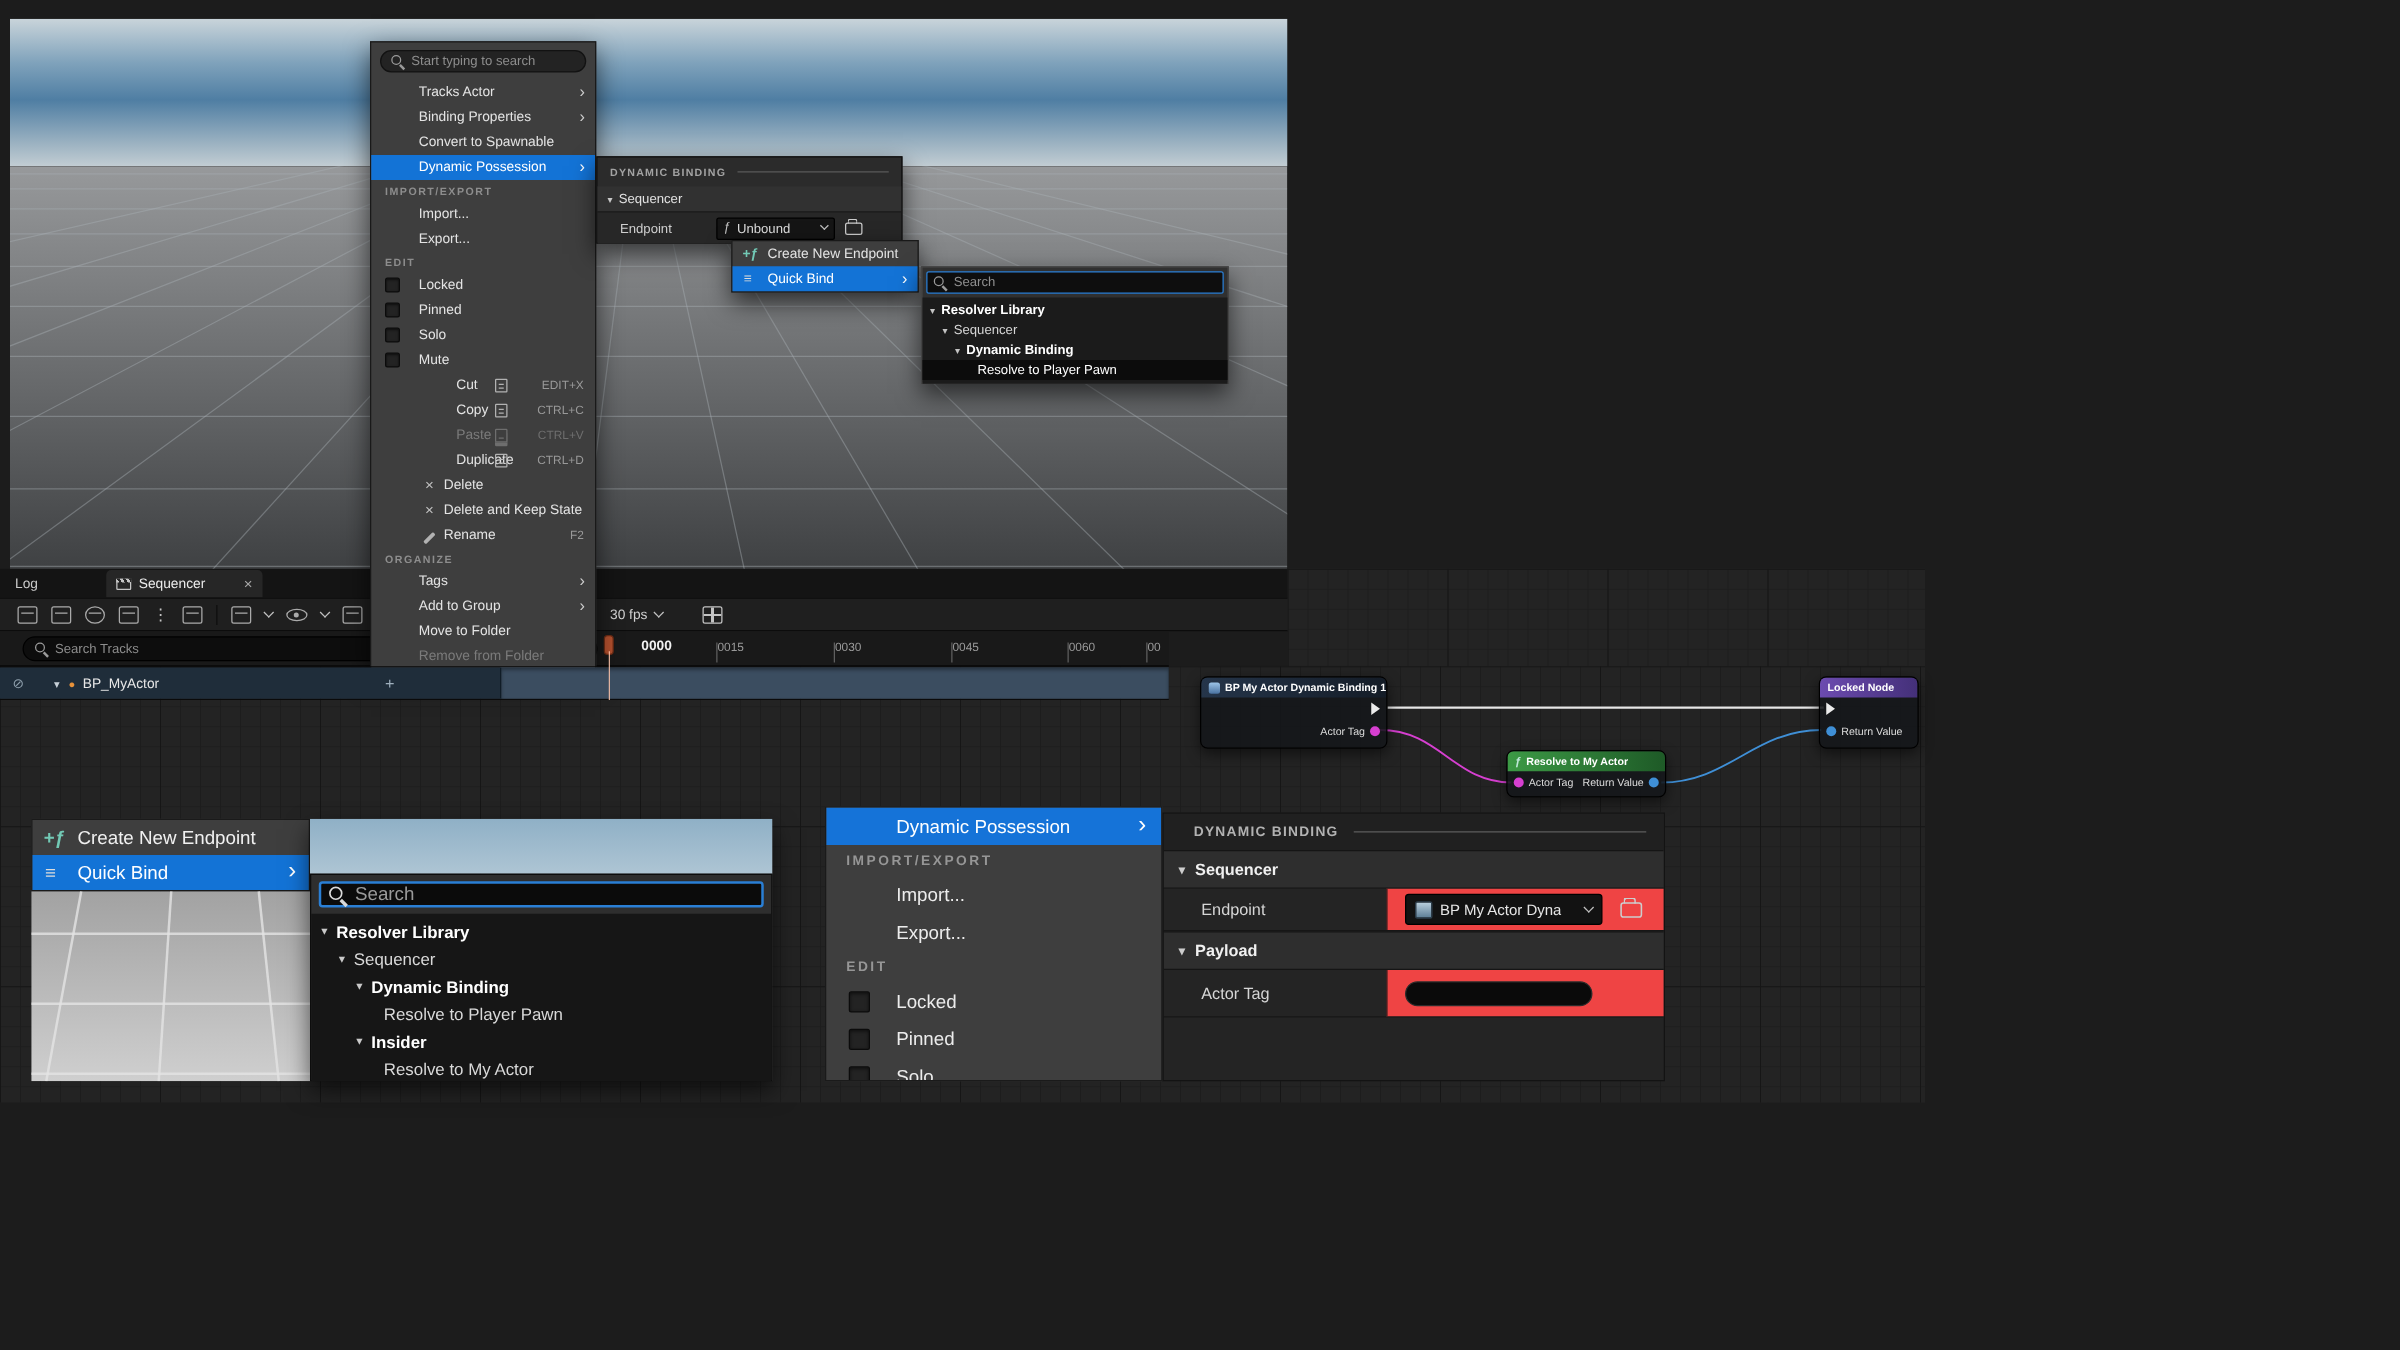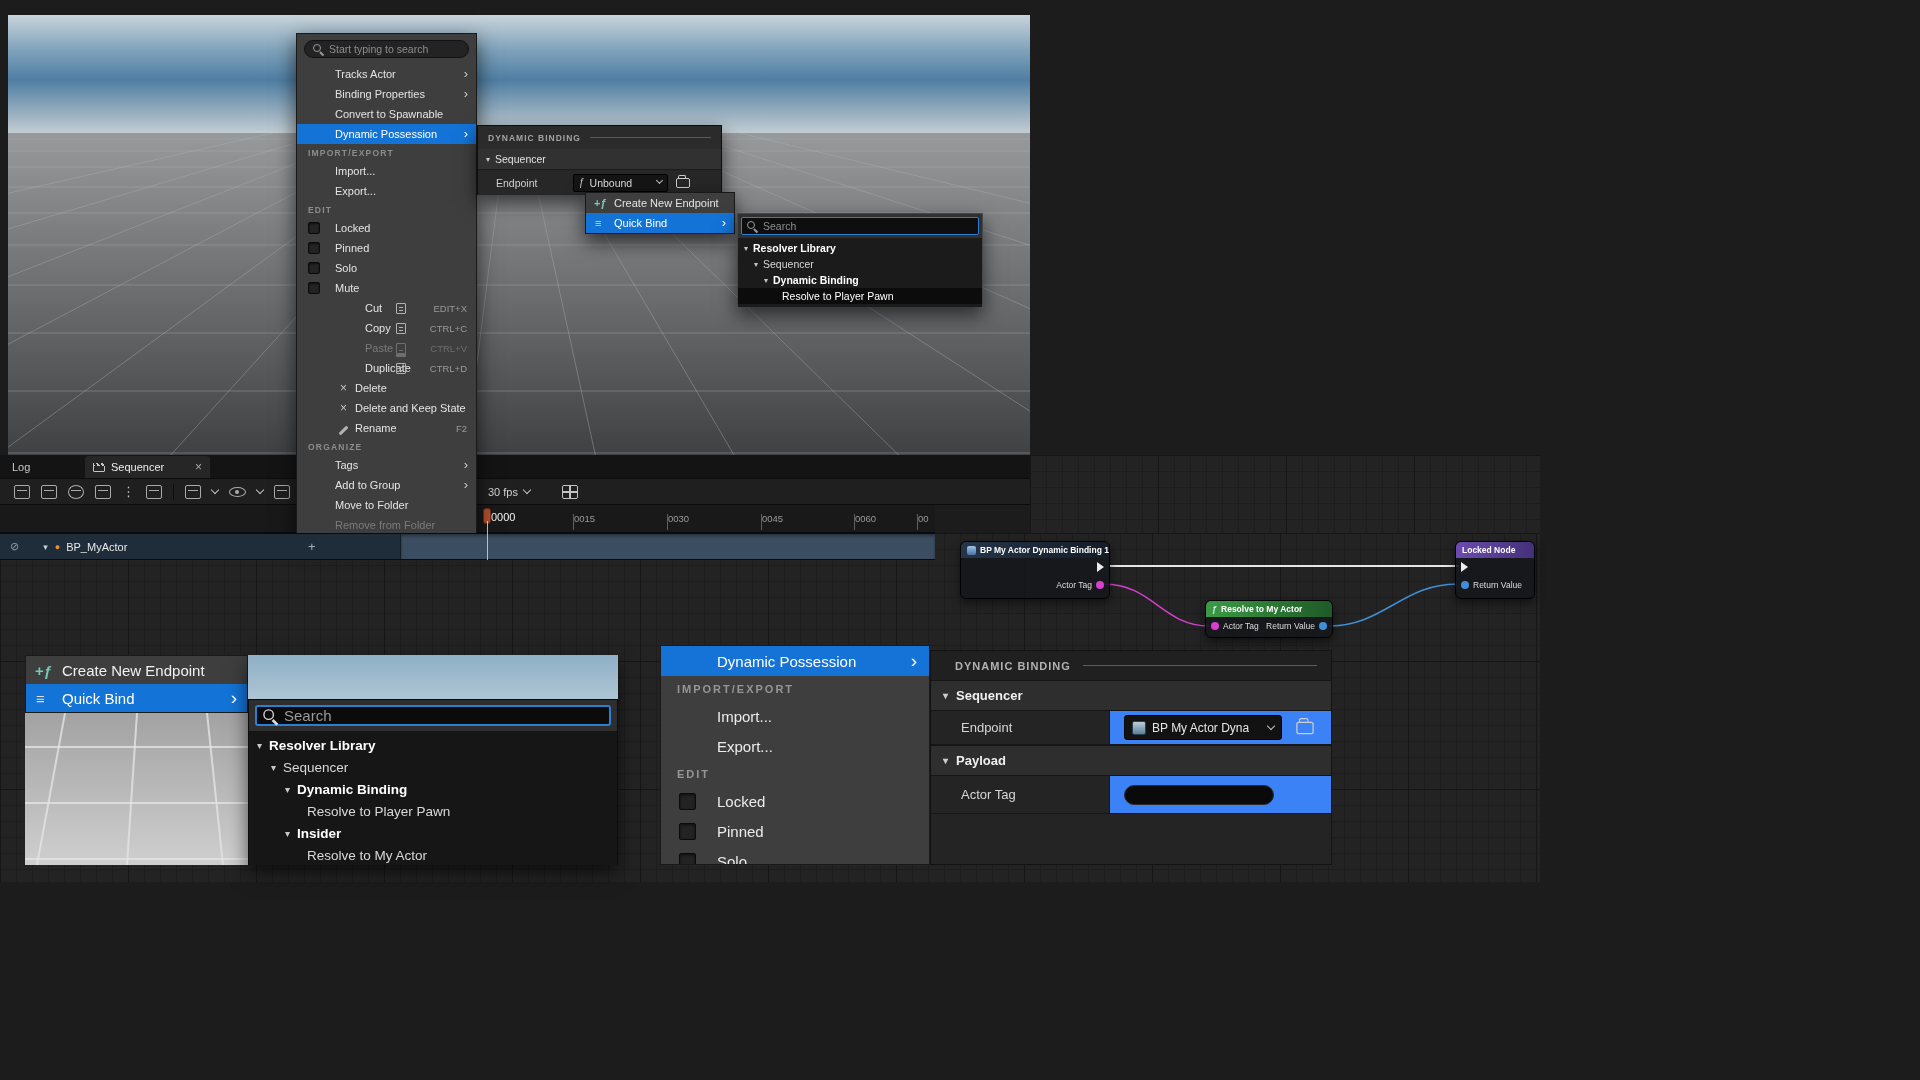--- a/index.html
+++ b/index.html
@@ -63,21 +63,21 @@
   .eye-ico{width:17px;height:10px;border:1.5px solid #c3c3c3;border-radius:50%;position:relative;opacity:.85}
   .eye-ico::after{content:"";position:absolute;left:5px;top:2px;width:4px;height:4px;border-radius:50%;background:#c3c3c3}
   .kebab{color:#c3c3c3;font-size:13px;line-height:1}
   .vsep{width:1px;height:16px;background:#0e0e0e}
   #fps-ctl{position:absolute;left:488px;display:flex;align-items:center;gap:6px;font-size:11px;color:#d2d2d2}
   #snap-ico{position:absolute;left:562px;width:16px;height:14px;border:1.5px solid #c3c3c3;border-radius:2px;
     background:linear-gradient(transparent 44%,#c3c3c3 44% 56%,transparent 56%),linear-gradient(90deg,transparent 44%,#c3c3c3 44% 56%,transparent 56%)}
   #seq-ruler{background:#191919;overflow:hidden;border-bottom:1px solid #0b0b0b}
   #track-search{position:absolute;left:18px;top:4px;width:460px;height:20px;padding:0 9px;font-size:10.5px;background:#0d0d0d;border:1px solid #000}
   #playhead-handle{position:absolute;left:483px;top:3px;width:8px;height:16px;background:#b3502e;border:1px solid #6e2c15;border-radius:3px}
-  #cur-frame{position:absolute;left:491px;top:6px;font-size:11px;font-weight:normal;color:#f2f2f2}
+  #cur-frame{position:absolute;left:513px;top:6px;font-size:11px;font-weight:bold;color:#f2f2f2}
   .tick{position:absolute;top:9px;height:16px;border-left:1px solid #5f5f5f;padding-left:0;font-size:9.5px;color:#9a9a9a;line-height:10px}
   #playhead-line{background:rgba(255,196,170,.85);z-index:4}
   #track-row{display:flex;border-top:1px solid #0a0a0a;border-bottom:1px solid #0a0a0a;z-index:3}
   #track-head{width:400px;background:#1f2d3a;display:flex;align-items:center;position:relative;color:#e8e8e8;font-size:11px}
   #track-lane{flex:1;background:#3b4d60;border-left:1px solid #101c26;box-shadow:inset 0 2px 3px rgba(0,0,0,.35)}
   .no-entry{margin-left:10px;color:#8fa0ad;font-size:11px}
   .tri{color:#c7d0d8;font-size:9px;margin-left:24px}
   .actor-dot{color:#e8923a;font-size:9px;margin-left:7px}
   #track-name{margin-left:6px}
   #track-add{position:absolute;left:308px;color:#9fb0bd;font-size:13px}
@@ -156,21 +156,21 @@
   .zchk{position:absolute;left:18px;width:17px;height:17px;background:#232323;border:1px solid #0b0b0b;border-radius:2px;box-shadow:inset 0 1px 3px rgba(0,0,0,.6)}
 
   
   #details{background:#242424;border:1px solid #131313;overflow:hidden}
   #dt-title{height:29px;display:flex;align-items:center;padding:0 14px 0 24px;font-size:11px;font-weight:bold;letter-spacing:1px;color:#b2b2b2;background:#202020}
   .hline2{flex:1;height:1px;background:#5c5c5c;margin-left:12px}
   .dt-sec{height:31px;display:flex;align-items:center;gap:8px;background:#2e2e2e;padding-left:12px;font-size:13px;font-weight:bold;color:#f0f0f0;border-top:1px solid #151515;border-bottom:1px solid #151515}
   .dtri{font-size:10px;color:#cdcdcd}
   .dt-row{display:flex;height:34px;background:#242424;border-bottom:1px solid #161616}
   .dt-label{width:178px;display:flex;align-items:center;padding-left:30px;font-size:13px;color:#d6d6d6}
-  .dt-value{flex:1;display:flex;align-items:center;border-left:1px solid #191919;padding-left:14px;background:#3b82f6}
+  .dt-value{flex:1;display:flex;align-items:center;border-left:1px solid #191919;padding-left:14px;background:#ef4444}
   .dt-dd{display:flex;align-items:center;gap:6px;width:158px;height:25px;background:#121212;border:1px solid #000;border-radius:3px;padding:0 7px;font-size:12px;color:#e6e6e6}
   .dt-dd .caret{margin-left:auto}
   .dd-text{overflow:hidden;text-overflow:clip;white-space:nowrap;max-width:105px}
   .bp-ico{width:14px;height:14px;border-radius:2px;background:linear-gradient(#b9cfdd,#5e7f97);border:1px solid #2c3e4c;flex:none}
   .browse-ico.big{transform:scale(1.25);margin-left:16px}
   .dt-chk{width:16px;height:16px;background:#0e0e0e;border:1px solid #5a5a5a;border-radius:2px}
   .dt-input{width:150px;height:20px;background:#0a0a0a;border:1px solid #2b2b2b;border-radius:10px}
 </style>
 </head>
 <body>
@@ -244,20 +244,24 @@
     <span class="tbico"></span>
       <i class="caret"></i>
     <div id="fps-ctl">
       <span>30 fps</span>
       <i class="caret"></i>
     </div>
     <span id="snap-ico"></span>
   </div>
 
   <div class="abs" id="seq-ruler" style="left:0;top:505px;width:935px;height:28px">
+    <div class="pill" id="track-search">
+      <i class="mag"></i>
+      <span>Search Tracks</span>
+    </div>
     <div id="playhead-handle"></div>
     <span id="cur-frame">0000</span>
     <span class="tick" style="left:573px">0015</span>
     <span class="tick" style="left:667px">0030</span>
     <span class="tick" style="left:761px">0045</span>
     <span class="tick" style="left:854px">0060</span>
     <span class="tick" style="left:917px">00</span>
   </div>
 
   <div class="abs" id="track-row" style="left:0;top:533px;width:935px;height:27px">

